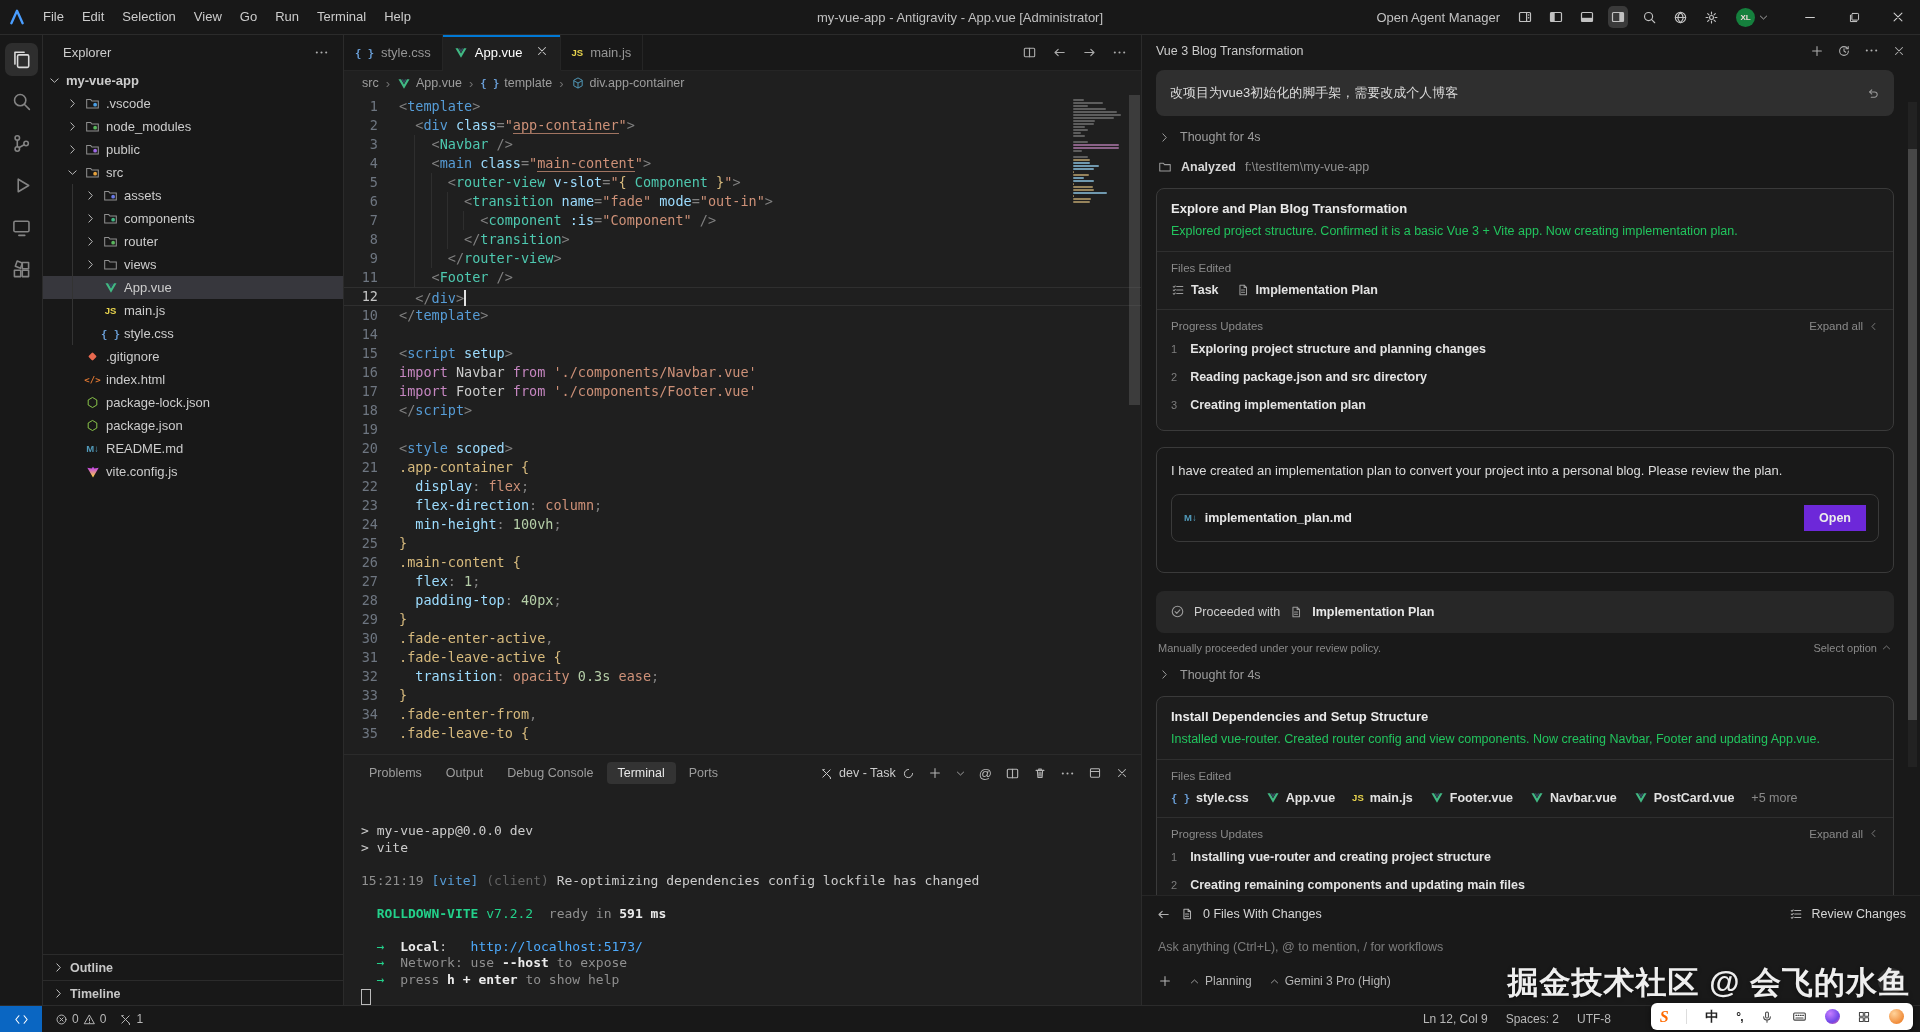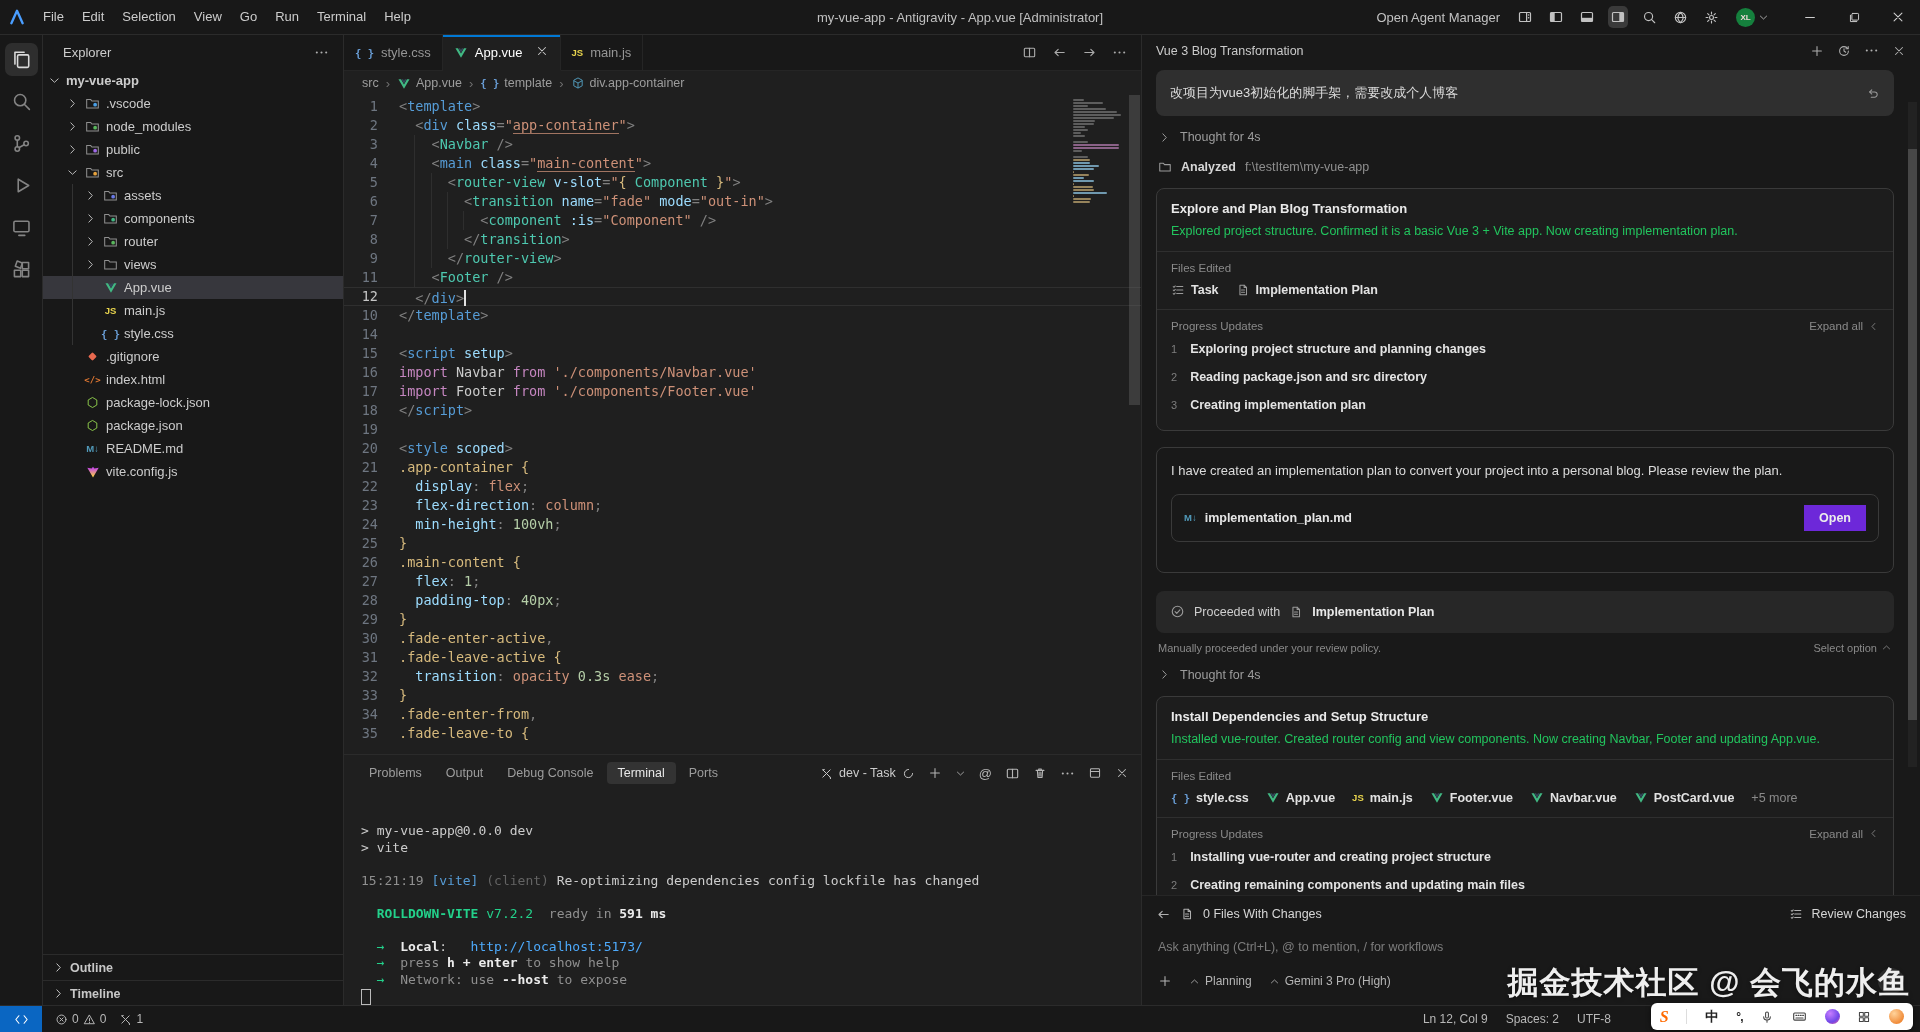--- a/index.html
+++ b/index.html
@@ -846,22 +846,22 @@
       </div>
       <div class="tcontent" id="tlines">
           <div class="tl"><span class="tk-d">&gt; my-vue-app@0.0.0 dev</span></div>
           <div class="tl"><span class="tk-d">&gt; vite</span></div>
           <div class="tl"></div>
           <div class="tl"><span class="tk-dm">15:21:19 </span><span class="tk-bl">[vite] </span><span class="tk-dm2">(client) </span><span class="tk-d">Re-optimizing dependencies config lockfile has changed</span></div>
           <div class="tl"></div>
           <div class="tl"><span class="tk-gn">  ROLLDOWN-VITE</span><span class="tk-gn2"> v7.2.2</span><span class="tk-dm">  ready in </span><span class="tk-bw">591 ms</span></div>
           <div class="tl"></div>
           <div class="tl"><span class="tk-gn2">  →  </span><span class="tk-bw">Local</span><span class="tk-d">:   </span><span class="tk-cy">http://localhost:5173/</span></div>
+          <div class="tl"><span class="tk-gn2">  →  </span><span class="tk-dm">Network: use </span><span class="tk-bw">--host</span><span class="tk-dm"> to expose</span></div>
           <div class="tl"><span class="tk-gn2">  →  </span><span class="tk-dm">press </span><span class="tk-bw">h + enter</span><span class="tk-dm"> to show help</span></div>
-          <div class="tl"><span class="tk-gn2">  →  </span><span class="tk-dm">Network: use </span><span class="tk-bw">--host</span><span class="tk-dm"> to expose</span></div>
           <div class="tl"><span class="term-cursor"></span></div>
         </div>
     </div>
   </div>
 
   <div class="agent">
     <div class="ap-head">
       <span>Vue 3 Blog Transformation</span>
       <span class="sp"></span>
       <span id="aphicons" style="display:flex;gap:13px">

